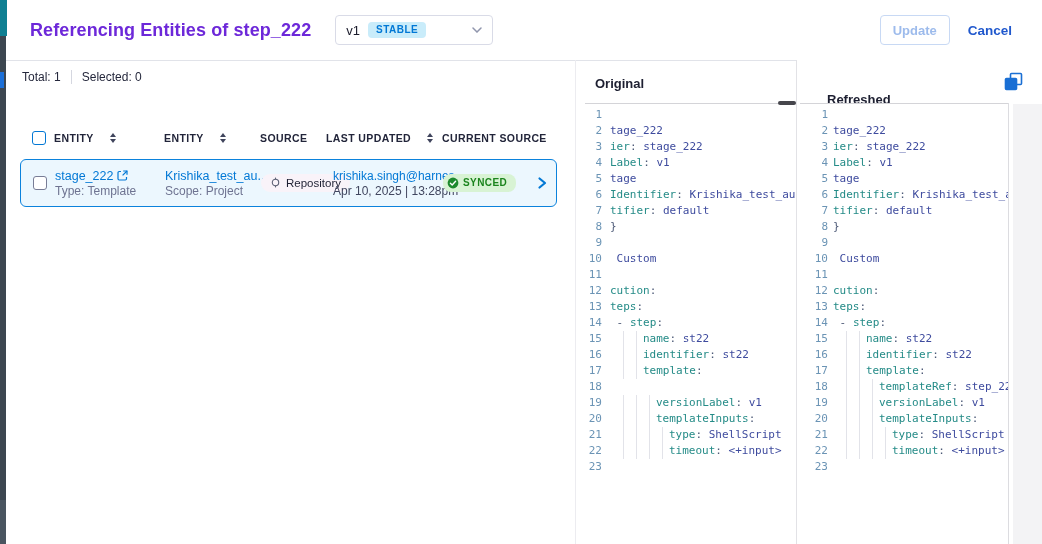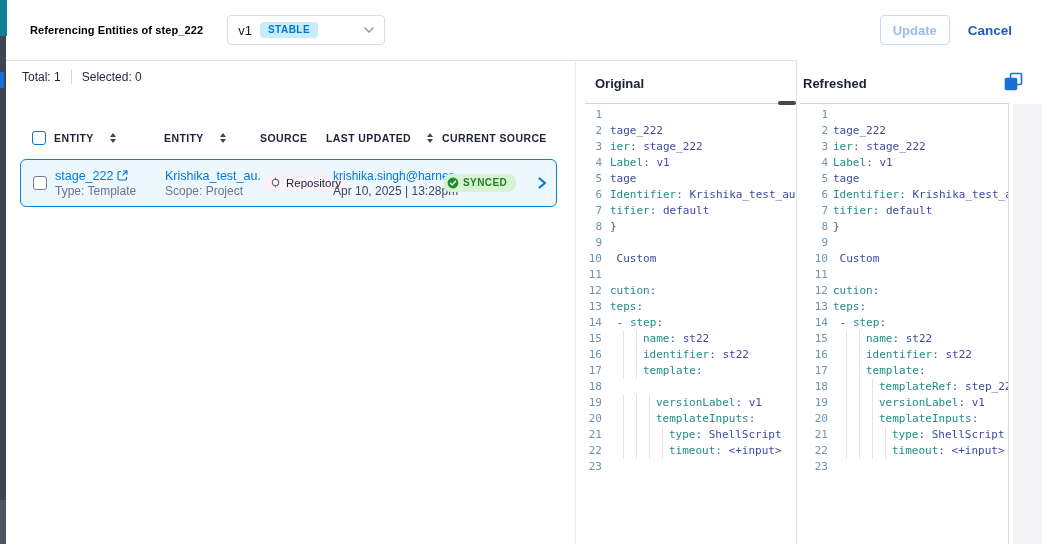--- a/index.html
+++ b/index.html
@@ -10,21 +10,21 @@
   
   .app-strip { position:absolute; left:0; top:0; width:6px; height:544px; background:#3c4650; z-index:5; }
   .strip-teal { position:absolute; left:0; top:0; width:7px; height:36px; background:var(--c-teal-edge,#0f7f92); }
   .strip-blue { position:absolute; left:0; top:72px; width:4px; height:16px; background:#1b6fd8; }
   .strip-bottom { position:absolute; left:0; top:500px; width:6px; height:44px; background:#4a5560; }
 
   
   .modal { position:absolute; left:6px; top:0; right:0; bottom:0; background:#fff; }
 
   .modal-header { position:absolute; left:0; top:0; right:0; height:60px; display:flex; align-items:center; padding-left:24px; }
-  .title { font-size:11px; font-weight:700; color:#000000; letter-spacing:.1px;text-align:center; }
+  .title { font-size:18px; font-weight:700; color:#6d28d9; letter-spacing:.1px;text-align:center; }
   .version-select { margin-left:24px; width:158px; height:30px; border:1px solid #d9dbe7; border-radius:4px;
     display:flex; align-items:center; padding:0 10px; cursor:pointer; background:#fff; }
   .vs-value { font-size:13px; color:#1b1c2c; }
   .vs-badge { margin-left:8px; padding:2px 8px 3px; border-radius:4px; background:var(--c-stable-bg,#c9ecfa);
     color:var(--c-stable-text,#0278d5); font-size:10px; font-weight:700; letter-spacing:.5px; }
   .spacer { flex:1; }
   .btn-update { height:30px; padding:0 12px; border:1px solid #c8d9f4; border-radius:4px; background:#fff;
     color:#9dbbec; font-size:13px; font-weight:600; margin-right:18px; font-family:inherit; }
   .btn-cancel { color:#2058cd; font-size:13.5px; font-weight:700; margin-right:30px; cursor:pointer; text-decoration:none; }
   .header-border { position:absolute; left:0; top:60px; width:790px; height:1px; background:#e1e3e9; }
@@ -72,21 +72,21 @@
     border-radius:8px; padding:3px 9px 3px 4px; font-size:10px; font-weight:700; letter-spacing:.4px;
     color:var(--c-synced-text,#1b841d); }
   .chev { display:flex; justify-content:center; }
 
   
   .right-pane { position:absolute; left:569px; top:0; right:0; bottom:0; }
   .pane-divider-left { position:absolute; left:0; top:60px; bottom:0; width:1px; background:#ececf0; }
   .pane-divider-mid { position:absolute; left:221px; top:60px; bottom:0; width:1px; background:#e2e2e6; }
   .code-title { position:absolute; top:76px; font-size:13px; font-weight:700; color:#1d1f31;text-align:center; }
   .t-orig { left:20px; }
-  .t-refr { left:228px; }
+  .t-refr { left:252px;margin-top:16px; }
   .copy-btn { position:absolute; right:19px; top:72px; cursor:pointer; }
   .cborder { position:absolute; top:103px; height:1px; background:#d4d4d8; }
   .b-orig { left:10px; width:211px; }
   .b-refr { left:225px; width:208px; }
   .hthumb { position:absolute; left:203px; top:101px; width:18px; height:4px; background:#46464c; border-radius:2px; }
   .vline-refr { position:absolute; left:433px; top:103px; bottom:0; width:1px; background:#dcdce0; }
   .gutter-refr { position:absolute; left:438px; right:0; top:104px; bottom:0; background:#f3f3f5; }
 
   .code { position:absolute; top:107px; font-family:"DejaVu Sans Mono", monospace; font-size:11px;
     line-height:16px; overflow:hidden; }

